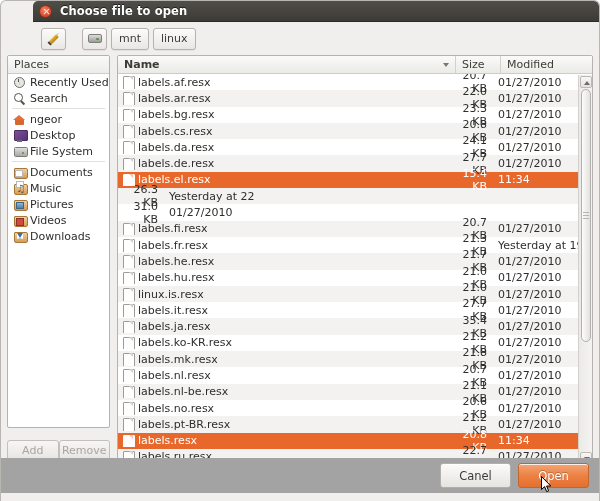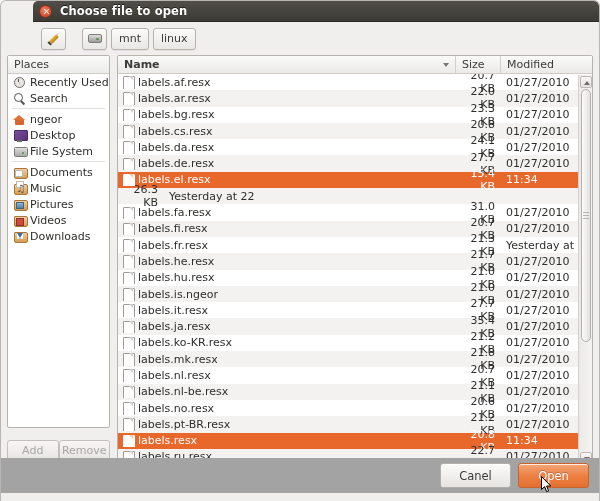--- a/index.html
+++ b/index.html
@@ -226,21 +226,21 @@
   .hcell + .hcell { border-left:1px solid #d4d1cd; }
   .hcell.name { flex:1;font-weight:bold; }
   .hcell.size { width:45px; }
   .hcell.mod  { width:92px; }
   .sort-arrow {
     position:absolute; right:6px; top:7px;
     width:0; height:0; border-left:3.5px solid transparent;
     border-right:3.5px solid transparent; border-top:4px solid #7a7772;
   }
   #rows-clip { flex:1; overflow:hidden; position:relative; }
-  #rows { position:absolute; left:0; top:0; right:0; }
+  #rows { position:absolute; left:0; top:0; right:8px; }
   .frow {
     display:flex; height:16.3px; align-items:center;
     font-size:11px; color:#2e2e2c; cursor:default;
   }
   .frow.alt { background:#f3f2f1; }
   .frow.sel { background:#e8682c; color:#ffffff; }
   .c-name { flex:1; display:flex; align-items:center; gap:5px; padding-left:5px; overflow:hidden; }
   .c-size { width:45px; text-align:right; padding-right:5px; border-left:1px solid transparent; }
   .c-mod  { width:92px; padding-left:6px; white-space:nowrap; overflow:hidden; }
   .fname { white-space:nowrap; overflow:hidden; }
@@ -472,24 +472,20 @@
                 <span class="fname">labels.el.resx</span>
               </div>
               <div class="c-size">15.4 KB</div>
               <div class="c-mod">11:34</div>
             </div>
             <div class="frow alt">
               <div class="c-size">26.3 KB</div>
               <div class="c-mod">Yesterday at 22:36</div>
             </div>
             <div class="frow">
-              <div class="c-name">
-                <span class="docico"></span>
-                <span class="fname">labels.fa.resx</span>
-              </div>
               <div class="c-size">31.0 KB</div>
               <div class="c-mod">01/27/2010</div>
             </div>
             <div class="frow alt">
               <div class="c-name">
                 <span class="docico"></span>
                 <span class="fname">labels.fi.resx</span>
               </div>
               <div class="c-size">20.7 KB</div>
               <div class="c-mod">01/27/2010</div>
@@ -514,21 +510,21 @@
               <div class="c-name">
                 <span class="docico"></span>
                 <span class="fname">labels.hu.resx</span>
               </div>
               <div class="c-size">21.0 KB</div>
               <div class="c-mod">01/27/2010</div>
             </div>
             <div class="frow alt">
               <div class="c-name">
                 <span class="docico"></span>
-                <span class="fname">labels.is.ngeor</span>
+                <span class="fname">linux.is.resx</span>
               </div>
               <div class="c-size">21.0 KB</div>
               <div class="c-mod">01/27/2010</div>
             </div>
             <div class="frow">
               <div class="c-name">
                 <span class="docico"></span>
                 <span class="fname">labels.it.resx</span>
               </div>
               <div class="c-size">27.7 KB</div>

